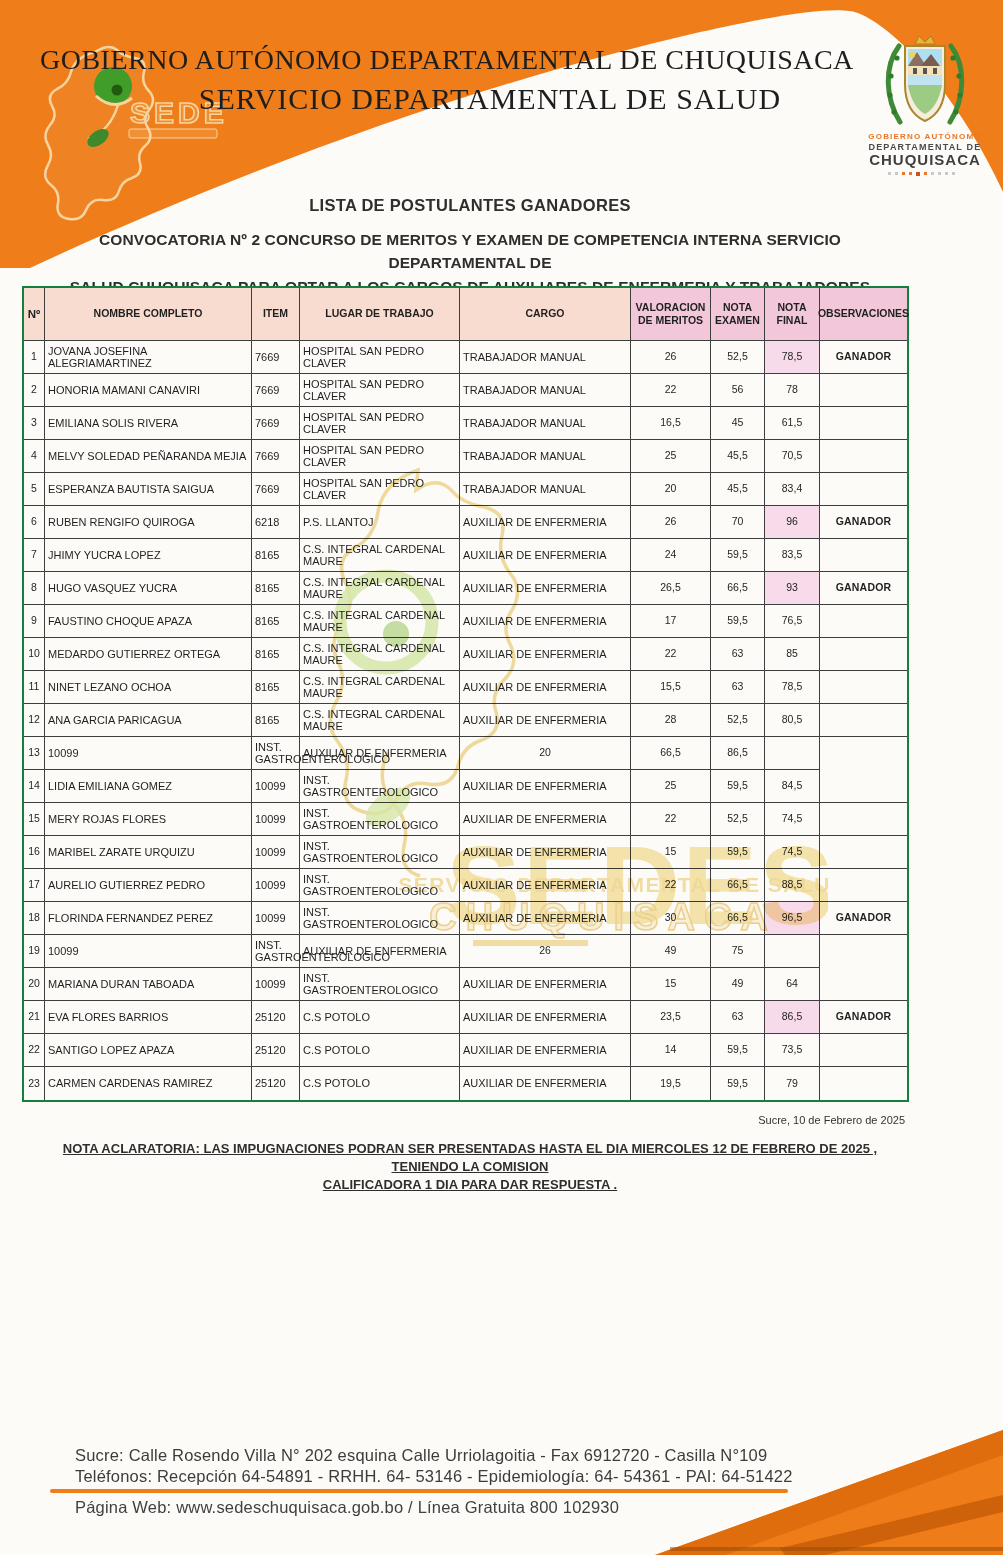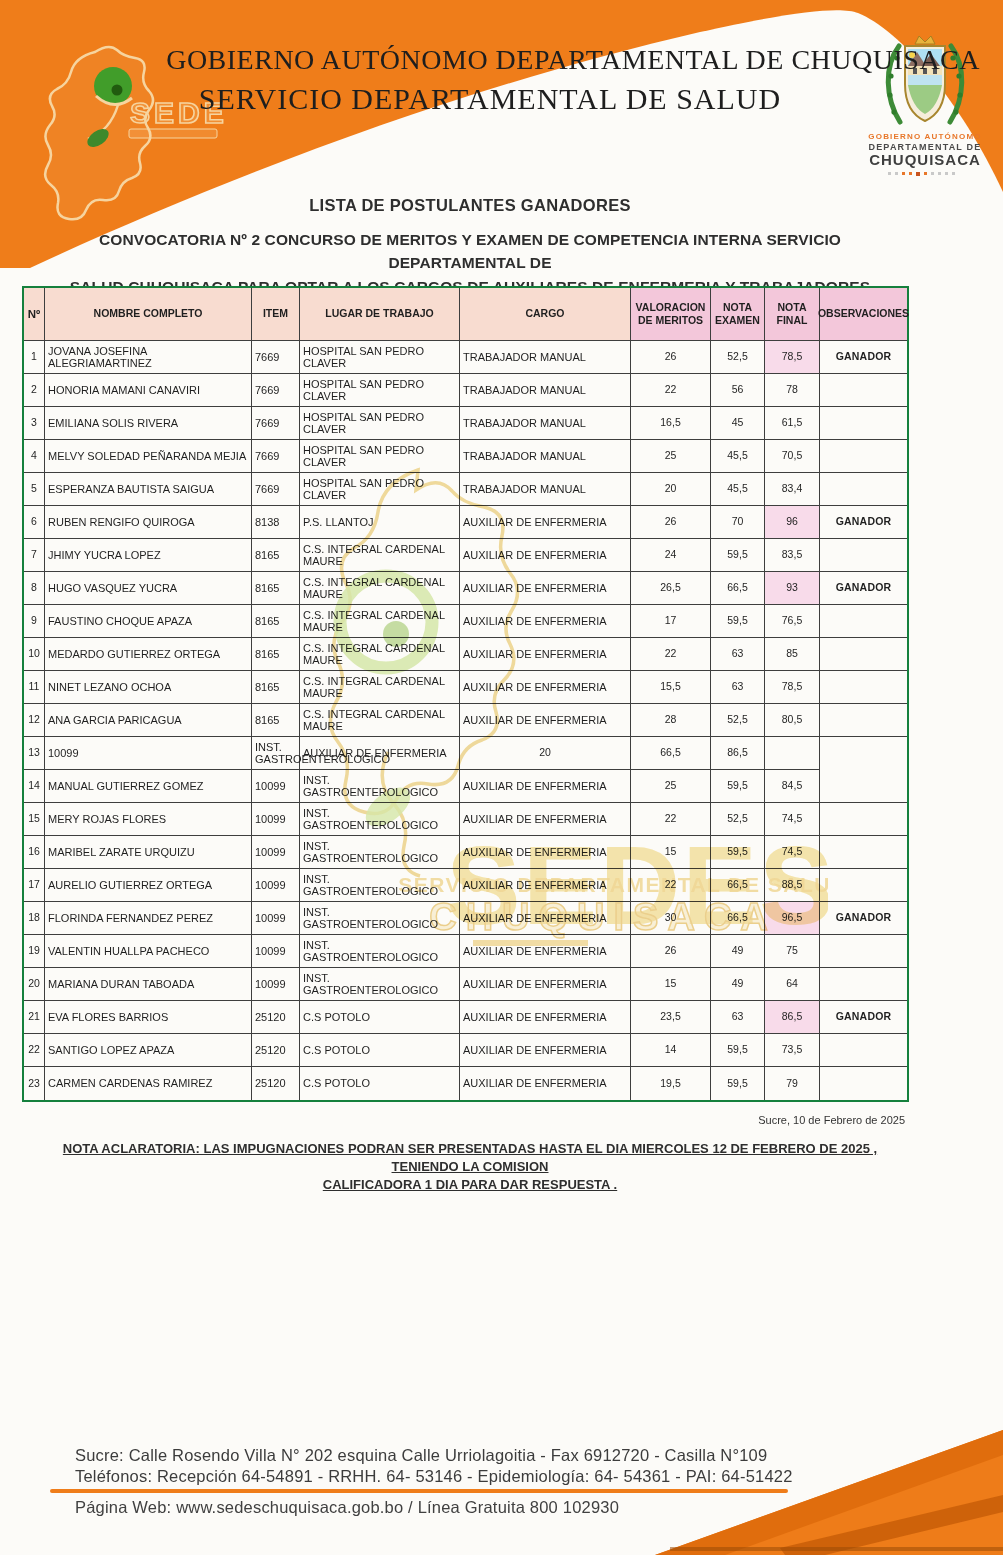--- a/index.html
+++ b/index.html
@@ -1,21 +1,21 @@
 <!DOCTYPE html>
 <html><head>
 <meta charset="utf-8">
 <style>
   html,body{margin:0;padding:0;background:#e8e8e8;}
   .page{position:relative;width:1003px;height:1555px;margin:0 auto;background:#fcfbf8;overflow:hidden;
         font-family:"Liberation Sans",sans-serif;color:#222;}
   .abs{position:absolute;}
 
   
-  .org1{top:44px;left:40px;width:940px;text-align:right;font-family:"Liberation Serif",serif;
+  .org1{top:44px;left:40px;width:940px;text-align:left;font-family:"Liberation Serif",serif;
         font-size:28px;color:#1e1e1e;letter-spacing:.5px;}
   .org2{top:82px;left:20px;width:940px;text-align:center;font-family:"Liberation Serif",serif;
         font-size:30px;color:#1e1e1e;letter-spacing:1px;}
 
   .page-title{top:196px;left:0;width:940px;text-align:center;font-weight:bold;font-size:16.5px;color:#2e2e2e;letter-spacing:.3px;}
   .convocatoria{top:228px;left:30px;width:880px;text-align:center;font-weight:bold;font-size:15.5px;
         color:#2e2e2e;line-height:1.5;letter-spacing:.1px;}
 
   
   .results{top:286px;left:22px;border:2px solid #15803d;background:transparent;z-index:2;}
@@ -180,21 +180,21 @@
         <div class="td ">HOSPITAL SAN PEDRO CLAVER</div>
         <div class="td ">TRABAJADOR MANUAL</div>
         <div class="td num">20</div>
         <div class="td num">45,5</div>
         <div class="td num">83,4</div>
         <div class="td obs"></div>
       </div>
       <div class="tr">
         <div class="td num">6</div>
         <div class="td name">RUBEN RENGIFO QUIROGA</div>
-        <div class="td ">8138</div>
+        <div class="td ">6218</div>
         <div class="td ">P.S. LLANTOJ</div>
         <div class="td ">AUXILIAR DE ENFERMERIA</div>
         <div class="td num">26</div>
         <div class="td num">70</div>
         <div class="td num pink">96</div>
         <div class="td obs">GANADOR</div>
       </div>
       <div class="tr">
         <div class="td num">7</div>
         <div class="td name">JHIMY YUCRA LOPEZ</div>
@@ -266,21 +266,21 @@
         <div class="td ">10099</div>
         <div class="td ">INST. GASTROENTEROLOGICO</div>
         <div class="td ">AUXILIAR DE ENFERMERIA</div>
         <div class="td num">20</div>
         <div class="td num">66,5</div>
         <div class="td num">86,5</div>
         <div class="td obs"></div>
       </div>
       <div class="tr">
         <div class="td num">14</div>
-        <div class="td name">MANUAL GUTIERREZ GOMEZ</div>
+        <div class="td name">LIDIA EMILIANA GOMEZ</div>
         <div class="td ">10099</div>
         <div class="td ">INST. GASTROENTEROLOGICO</div>
         <div class="td ">AUXILIAR DE ENFERMERIA</div>
         <div class="td num">25</div>
         <div class="td num">59,5</div>
         <div class="td num">84,5</div>
         <div class="td obs"></div>
       </div>
       <div class="tr">
         <div class="td num">15</div>
@@ -299,21 +299,21 @@
         <div class="td ">10099</div>
         <div class="td ">INST. GASTROENTEROLOGICO</div>
         <div class="td ">AUXILIAR DE ENFERMERIA</div>
         <div class="td num">15</div>
         <div class="td num">59,5</div>
         <div class="td num">74,5</div>
         <div class="td obs"></div>
       </div>
       <div class="tr">
         <div class="td num">17</div>
-        <div class="td name">AURELIO GUTIERREZ ORTEGA</div>
+        <div class="td name">AURELIO GUTIERREZ PEDRO</div>
         <div class="td ">10099</div>
         <div class="td ">INST. GASTROENTEROLOGICO</div>
         <div class="td ">AUXILIAR DE ENFERMERIA</div>
         <div class="td num">22</div>
         <div class="td num">66,5</div>
         <div class="td num">88,5</div>
         <div class="td obs"></div>
       </div>
       <div class="tr">
         <div class="td num">18</div>
@@ -321,21 +321,20 @@
         <div class="td ">10099</div>
         <div class="td ">INST. GASTROENTEROLOGICO</div>
         <div class="td ">AUXILIAR DE ENFERMERIA</div>
         <div class="td num">30</div>
         <div class="td num">66,5</div>
         <div class="td num pink">96,5</div>
         <div class="td obs">GANADOR</div>
       </div>
       <div class="tr">
         <div class="td num">19</div>
-        <div class="td name">VALENTIN HUALLPA PACHECO</div>
         <div class="td ">10099</div>
         <div class="td ">INST. GASTROENTEROLOGICO</div>
         <div class="td ">AUXILIAR DE ENFERMERIA</div>
         <div class="td num">26</div>
         <div class="td num">49</div>
         <div class="td num">75</div>
         <div class="td obs"></div>
       </div>
       <div class="tr">
         <div class="td num">20</div>

